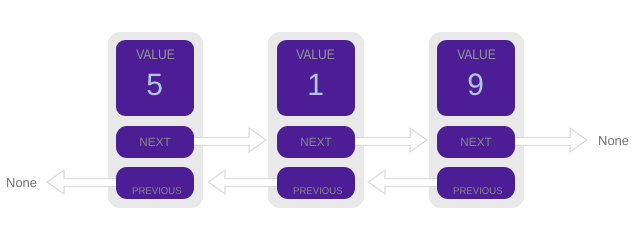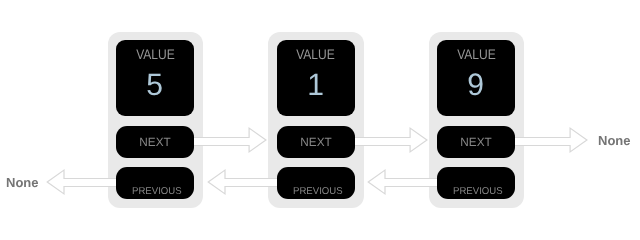--- a/index.html
+++ b/index.html
@@ -11,39 +11,39 @@
   
   .node-shell{position:absolute;width:95.5px;height:176.5px;top:31.5px;
               background:#e9e9e9;border-radius:12px;}
 
   
   svg.arrow{position:absolute;overflow:visible;}
   .arrow path{fill:#ffffff;stroke:#d8d8d8;stroke-width:1.2;
               stroke-linejoin:miter;}
 
   
-  .card{position:absolute;width:78px;background:#000000;
+  .card{position:absolute;width:78px;background:#4c1d95;
         box-sizing:border-box;}
   .value-card{top:40px;height:75.5px;border-radius:9px;}
   .next-card{top:126px;height:31.5px;border-radius:11px;}
   .prev-card{top:167px;height:31.5px;border-radius:11px;}
 
   .vlabel{position:absolute;left:0;right:0;top:7px;text-align:center;
           font-size:14px;line-height:14px;color:#969696;}
   .vlabel span{display:inline-block;transform:scaleX(0.86);}
   .vnum{position:absolute;left:0;right:0;top:28.5px;text-align:center;
         font-size:31px;line-height:31px;color:#aec8d8;}
   .vnum span{display:inline-block;transform:scaleX(0.97);}
   .pill-text{position:absolute;left:0;right:0;text-align:center;color:#868686;}
   .next-text{top:10px;font-size:12px;line-height:12px;}
   .next-text span{display:inline-block;transform:scaleX(0.98);}
   .prev-text{top:20px;font-size:10px;line-height:10px;padding-left:4px;}
   .prev-text span{display:inline-block;transform:scaleX(0.96);}
 
-  .none{position:absolute;font-size:13px;line-height:13px;color:#757575;font-weight:bold;}
+  .none{position:absolute;font-size:13px;line-height:13px;color:#757575;}
 
   
   #shell1{left:107.5px;} #shell2{left:268px;} #shell3{left:428.5px;}
   #v1{left:116.1px;} #v2{left:276.6px;} #v3{left:437.1px;}
   #n1{left:116.1px;} #n2{left:276.6px;} #n3{left:437.1px;}
   #p1{left:116.1px;} #p2{left:276.6px;} #p3{left:437.1px;}
   .none-left{left:6px;top:176px;}
   .none-right{left:598px;top:134px;}
   .arrow-next{width:77px;height:26px;top:127px;}
   .arrow-prev{width:74.5px;height:26px;top:169px;}

